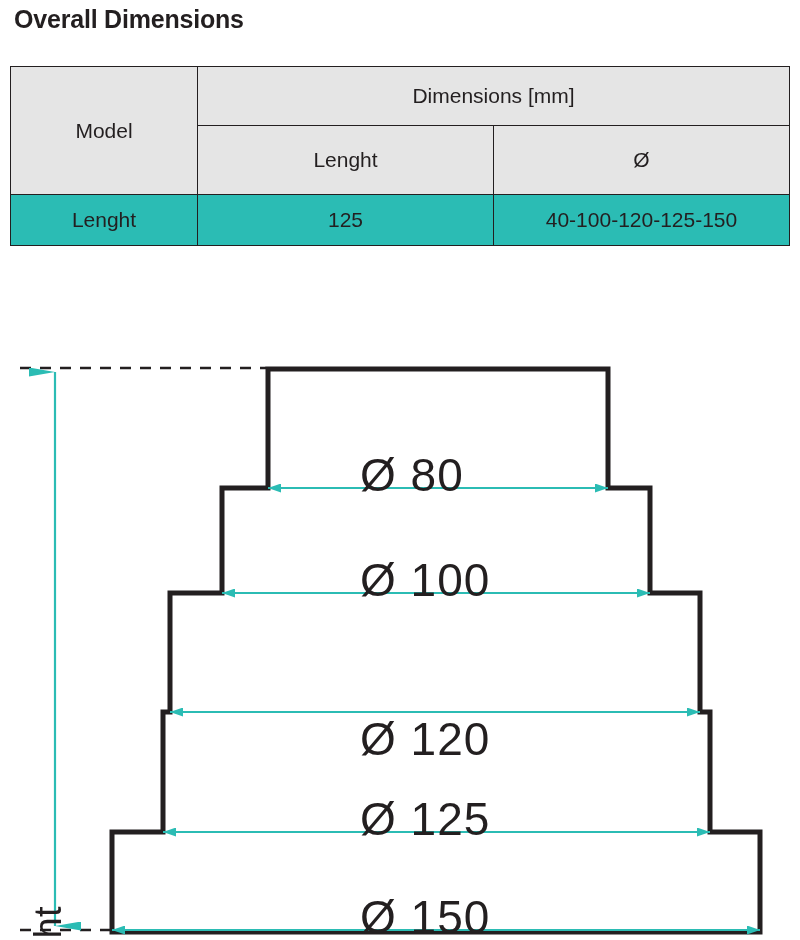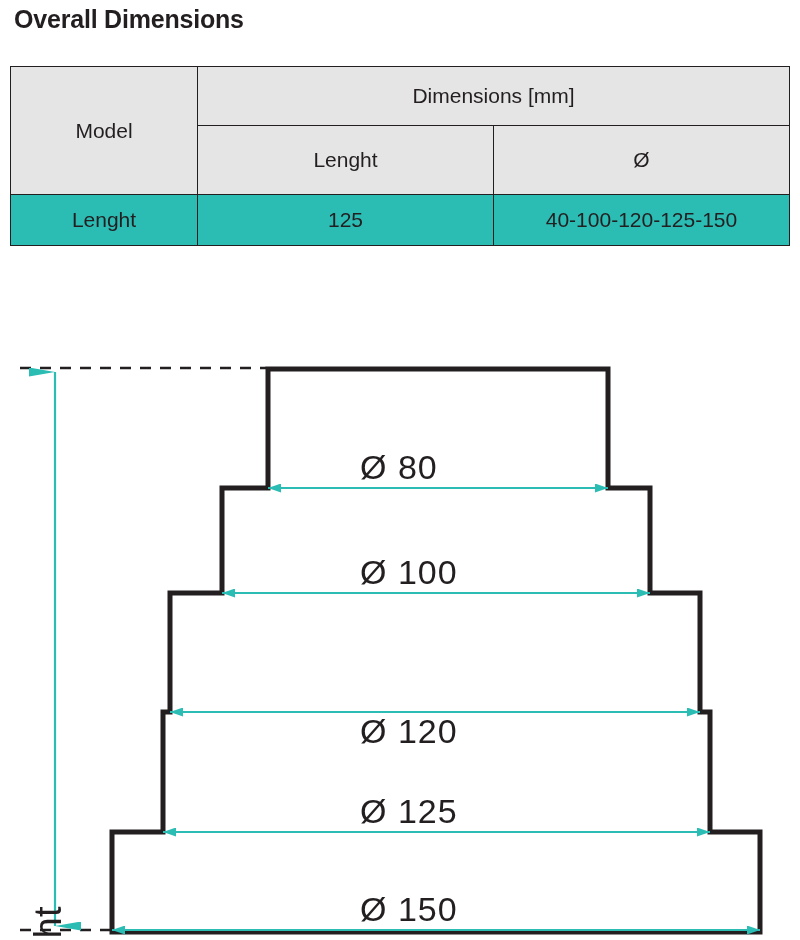--- a/index.html
+++ b/index.html
@@ -76,21 +76,21 @@
     transform-origin: 50% 50%;
     font-size: 38px;
     color: #231f20;
     white-space: nowrap;
     letter-spacing: 0.5px;
   }
 
   
   .dim-label {
     position: absolute;
-    font-size: 34px;
+    font-size: 46px;
     color: #231f20;
     white-space: nowrap;
     letter-spacing: 1px;
   }
 </style>
 </head>
 <body>
 
 <div class="page-title">Overall Dimensions</div>
 

